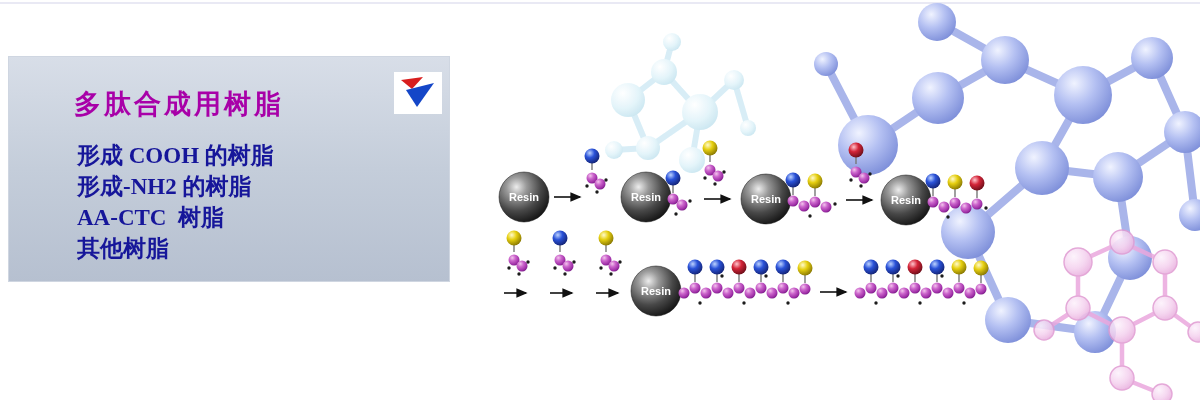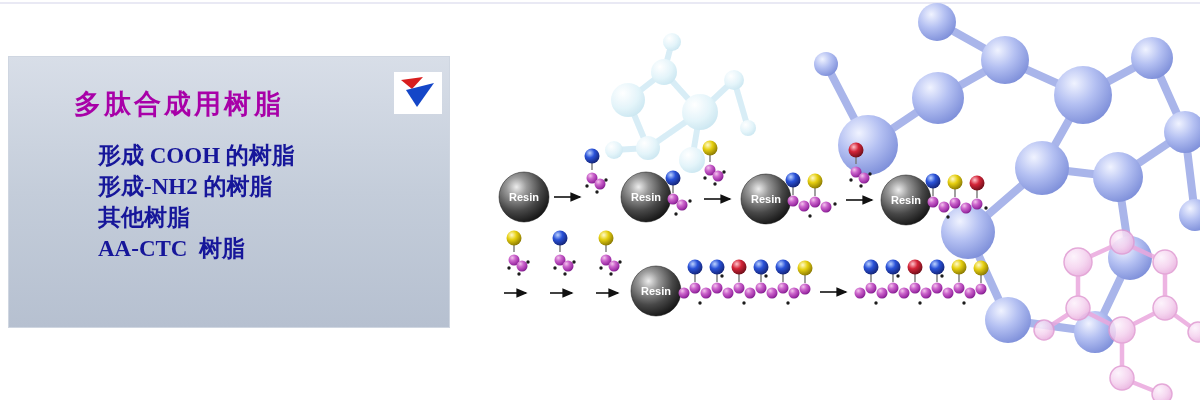--- a/index.html
+++ b/index.html
@@ -5,35 +5,35 @@
   html,body { margin:0; padding:0; background:#ffffff; }
   .canvas {
     position:relative; width:1200px; height:400px;
     background:#ffffff; overflow:hidden;
     font-family:"Liberation Sans", sans-serif;
   }
   .topline { position:absolute; top:2px; left:0; width:100%; height:2px; background:#e9e9f4; }
   .diagram-svg { position:absolute; left:0; top:0; }
 
   .panel {
-    position:absolute; left:8px; top:56px; width:442px; height:272px;
+    position:absolute; left:8px; top:56px; width:442px; height:226px;
     background:linear-gradient(180deg,#d8dee8 0%,#c4cdda 50%,#b6c0d0 100%);
     box-shadow:0 0 0 1px #cfd6e1 inset;
   }
   .panel-title {
     margin:30px 0 0 66px;
     font-weight:bold; font-size:27px; letter-spacing:3px;
     color:#a800a8;
     font-family:"Liberation Sans", sans-serif;
   }
   .logo-box {
     position:absolute; top:16px; right:8px; width:48px; height:42px;
     background:#ffffff; display:flex; align-items:center; justify-content:center;
   }
-  .menu { list-style:none; margin:18px 0 0 90px; padding:0; }
+  .menu { list-style:none; margin:18px 0 0 69px; padding:0; }
   .menu li {
     font-family:"Liberation Serif","DejaVu Serif",serif;
     font-weight:bold; font-size:23px; line-height:31px;
     color:#16169a; cursor:pointer; white-space:pre;
   }
 
   .arrow { stroke:#111; stroke-width:1.6; fill:none; marker-end:url(#arw); }
   .stem  { stroke:#777; stroke-width:1.4; }
   .dot   { fill:#1c1c1c; }
   .cy-bond { stroke:#d4ecf6; stroke-width:6; stroke-linecap:round; }
@@ -344,17 +344,17 @@
     <div class="panel-title">多肽合成用树脂</div>
     <div class="logo-box">
       <svg width="40" height="34" viewBox="0 0 40 34">
         <path d="M3,4 L25,1 L14,13 Z" fill="#d81e1e"></path>
         <path d="M8,14 L36,7 L19,31 Z" fill="#1446c8"></path>
       </svg>
     </div>
     <ul class="menu">
       <li>形成 COOH 的树脂</li>
       <li>形成-NH2 的树脂</li>
+      <li>AA-CTC  树脂</li>
       <li>其他树脂</li>
-      <li>AA-CTC  树脂</li>
     </ul>
   </div>
 </div>
 
 </body></html>

